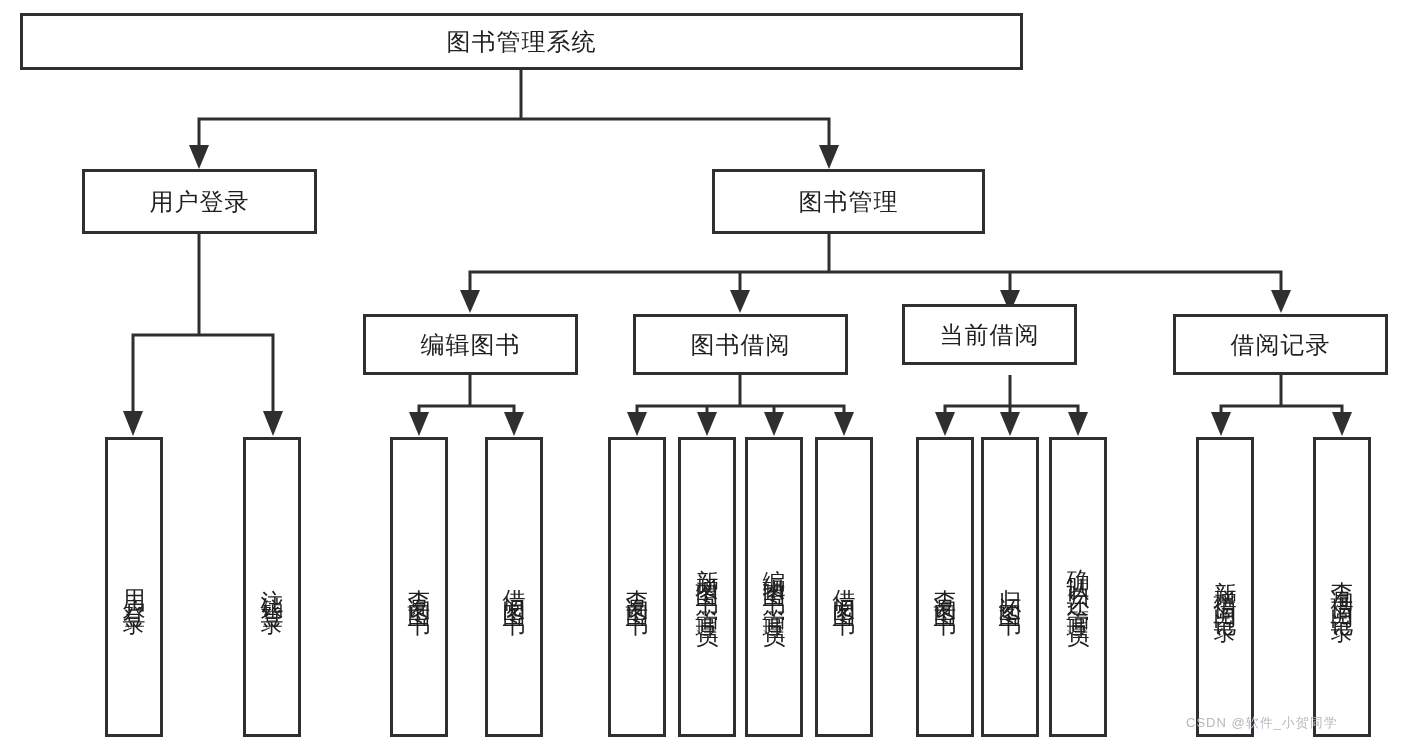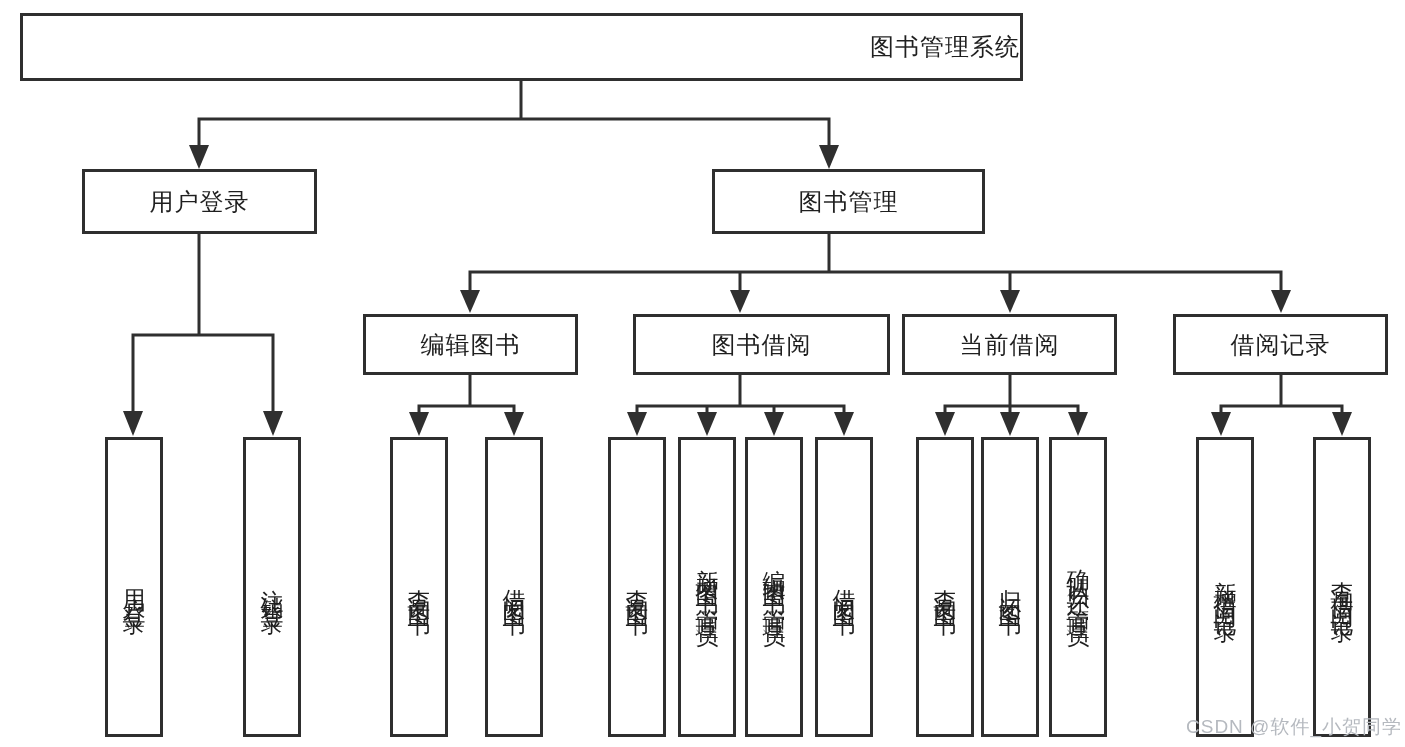--- a/index.html
+++ b/index.html
@@ -10,21 +10,21 @@
   .connectors{position:absolute;left:0;top:0;z-index:1;}
   .box{
     position:absolute;z-index:2;box-sizing:border-box;background:#ffffff;
     border:3px solid #2f2f2f;display:flex;align-items:center;justify-content:center;
     color:#1f1f1f;
   }
   .h-label{font-size:24px;letter-spacing:1px;white-space:nowrap;}
   .v-box{writing-mode:vertical-rl;text-orientation:mixed;}
   .v-label{font-size:23px;letter-spacing:8px;line-height:1;white-space:nowrap;}
   .watermark{
-    position:absolute;z-index:3;font-size:19px;letter-spacing:1px;
+    position:absolute;z-index:3;font-size:13px;letter-spacing:1px;
     color:#b5b9bf;white-space:nowrap;
   }
 </style>
 </head>
 <body>
 
 <div class="canvas">
 
   <svg class="connectors" width="1405" height="747" viewBox="0 0 1405 747" xmlns="http://www.w3.org/2000/svg">
     <g stroke="#2f2f2f" stroke-width="3" fill="none">
@@ -64,38 +64,38 @@
       <polygon points="764,412 784,412 774,436"></polygon>
       <polygon points="834,412 854,412 844,436"></polygon>
       <polygon points="935,412 955,412 945,436"></polygon>
       <polygon points="1000,412 1020,412 1010,436"></polygon>
       <polygon points="1068,412 1088,412 1078,436"></polygon>
       <polygon points="1211,412 1231,412 1221,436"></polygon>
       <polygon points="1332,412 1352,412 1342,436"></polygon>
     </g>
   </svg>
 
-  <div class="box" style="left:20px;top:13px;width:1003px;height:68px;justify-content:flex-end;">
+  <div class="box" style="left:20px;top:13px;width:1003px;height:57px;">
     <span class="h-label">图书管理系统</span>
   </div>
 
   <div class="box" style="left:82px;top:169px;width:235px;height:65px;">
     <span class="h-label">用户登录</span>
   </div>
   <div class="box" style="left:712px;top:169px;width:273px;height:65px;">
     <span class="h-label">图书管理</span>
   </div>
 
   <div class="box" style="left:363px;top:314px;width:215px;height:61px;">
     <span class="h-label">编辑图书</span>
   </div>
-  <div class="box" style="left:633px;top:314px;width:257px;height:61px;">
+  <div class="box" style="left:633px;top:314px;width:215px;height:61px;">
     <span class="h-label">图书借阅</span>
   </div>
-  <div class="box" style="left:902px;top:314px;width:215px;height:61px;">
+  <div class="box" style="left:902px;top:304px;width:175px;height:61px;">
     <span class="h-label">当前借阅</span>
   </div>
   <div class="box" style="left:1173px;top:314px;width:215px;height:61px;">
     <span class="h-label">借阅记录</span>
   </div>
 
   <div class="box v-box" style="left:105px;top:437px;width:58px;height:300px;">
     <span class="v-label">用户登录</span>
   </div>
   <div class="box v-box" style="left:243px;top:437px;width:58px;height:300px;">

